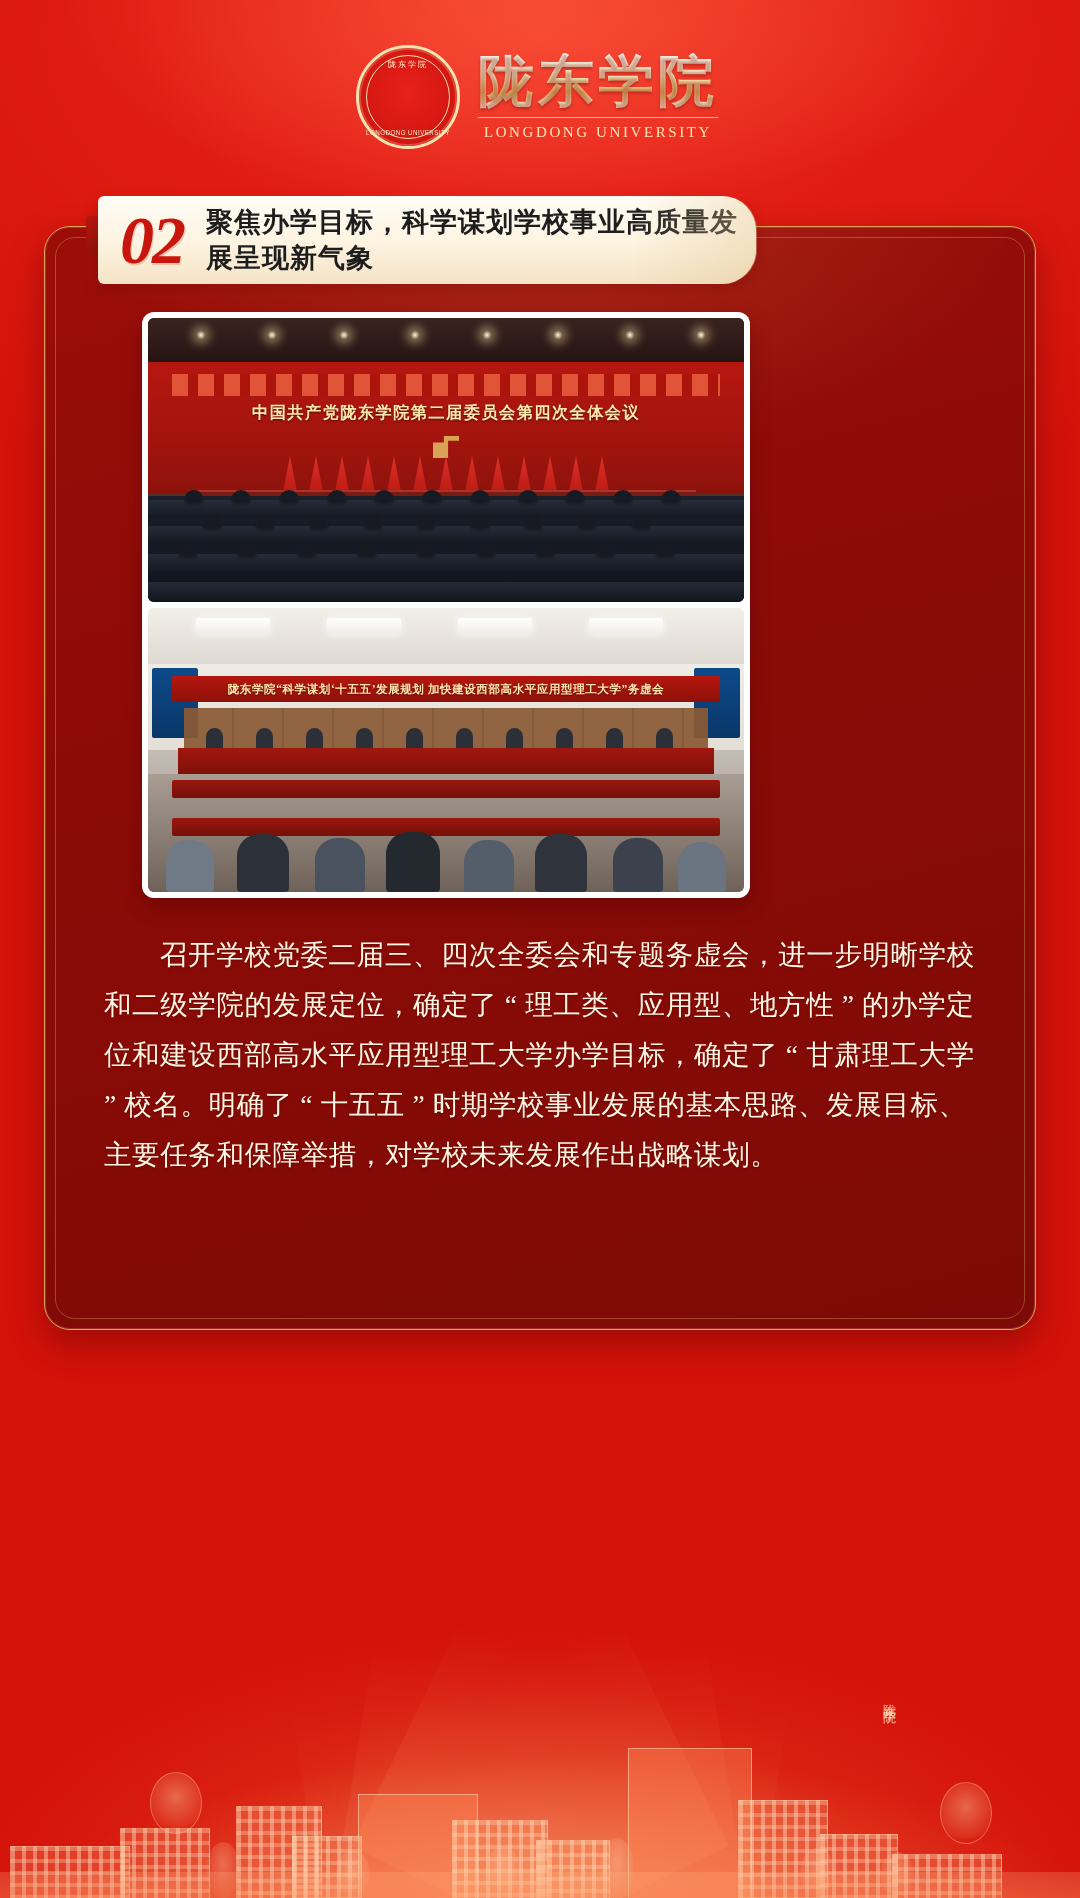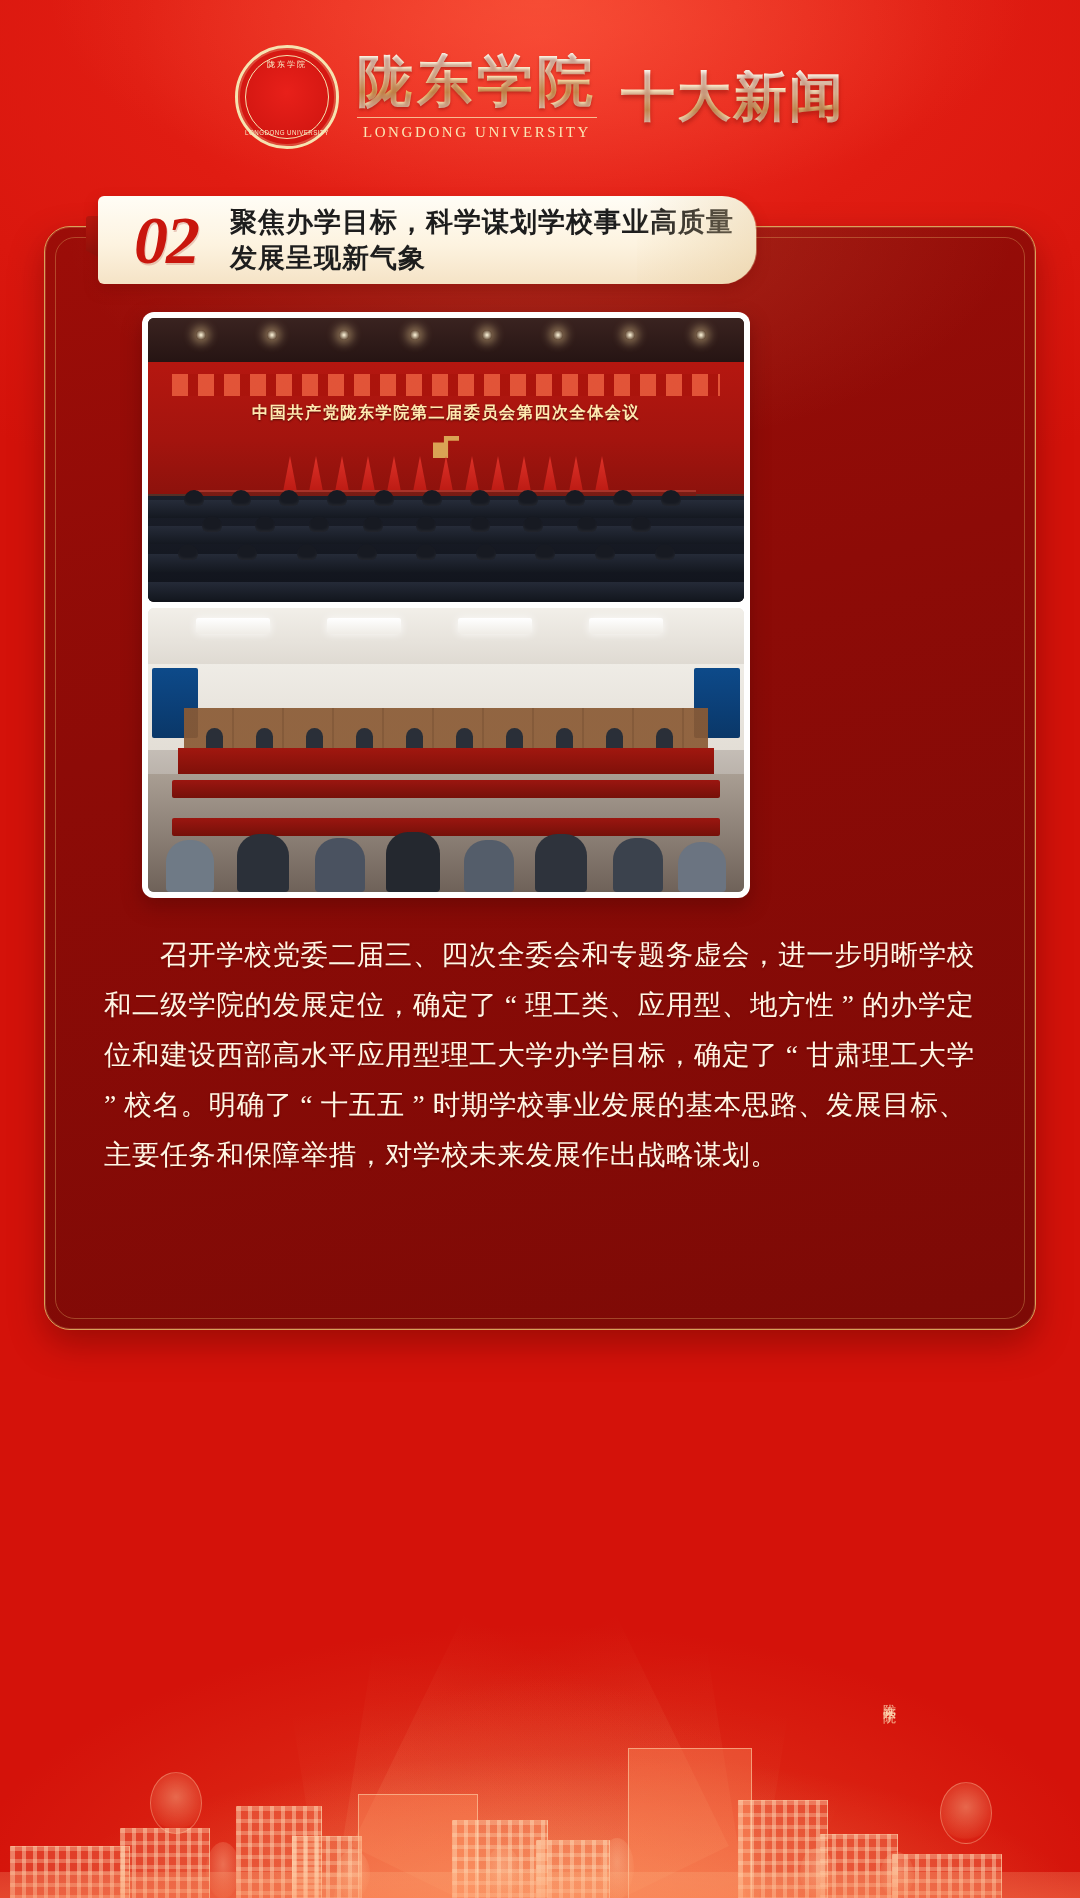--- a/index.html
+++ b/index.html
@@ -184,22 +184,22 @@
     position: absolute;
     left: 98px;
     top: 196px;
     width: 658px;
     height: 88px;
     background: linear-gradient(180deg, #fffdf6 0%, #fdf3e0 55%, #f5e3c6 100%);
     border-radius: 6px 34px 34px 6px;
     box-shadow: 0 6px 14px rgba(120,10,5,0.35);
     display: flex;
     align-items: center;
-    padding-left: 36px;
-    gap: 32px;
+    padding-left: 22px;
+    gap: 22px;
   }
   .ribbon::after {
     content: "";
     position: absolute;
     right: -1px; top: 0; bottom: 0; width: 120px;
     border-radius: 0 34px 34px 0;
     background: linear-gradient(100deg, rgba(255,255,255,0) 0%, rgba(228,200,150,0.45) 100%);
     pointer-events: none;
   }
   .ribbon-tail {
@@ -487,21 +487,20 @@
     <div class="seal-top-text">陇东学院</div>
     <div class="seal-bottom-text">LONGDONG UNIVERSITY</div>
   </div>
 
   <div class="brand">
     <div class="brand-cn">陇东学院</div>
     <div class="brand-en">LONGDONG UNIVERSITY</div>
   </div>
 
 
-  <div class="headline-cn">十大新闻</div>
 </div>
 
 <div class="card">
   <div class="card-sheen"></div>
   <div class="card-inner-line"></div>
 </div>
 
 <div class="ribbon-tail"></div>
 <div class="ribbon">
   <div class="ribbon-num">02</div>
@@ -585,20 +584,21 @@
     <div class="p2-bg"></div>
     <div class="p2-ceiling">
       <span class="panel" style="left:8%"></span>
         <span class="panel" style="left:30%"></span>
       <span class="panel" style="left:52%"></span>
         <span class="panel" style="left:74%"></span>
     </div>
     <div class="p2-wall"></div>
     <div class="p2-side-l"></div>
     <div class="p2-side-r"></div>
+    <div class="p2-banner">陇东学院“科学谋划‘十五五’发展规划  加快建设西部高水平应用型理工大学”务虚会</div>
     <div class="p2-wood"></div>
     <div class="p2-headrow">
       <i style="left:2%"></i>
         <i style="left:12%"></i>
         <i style="left:22%"></i>
         <i style="left:32%"></i>
       <i style="left:42%"></i>
         <i style="left:52%"></i>
         <i style="left:62%"></i>
         <i style="left:72%"></i>

